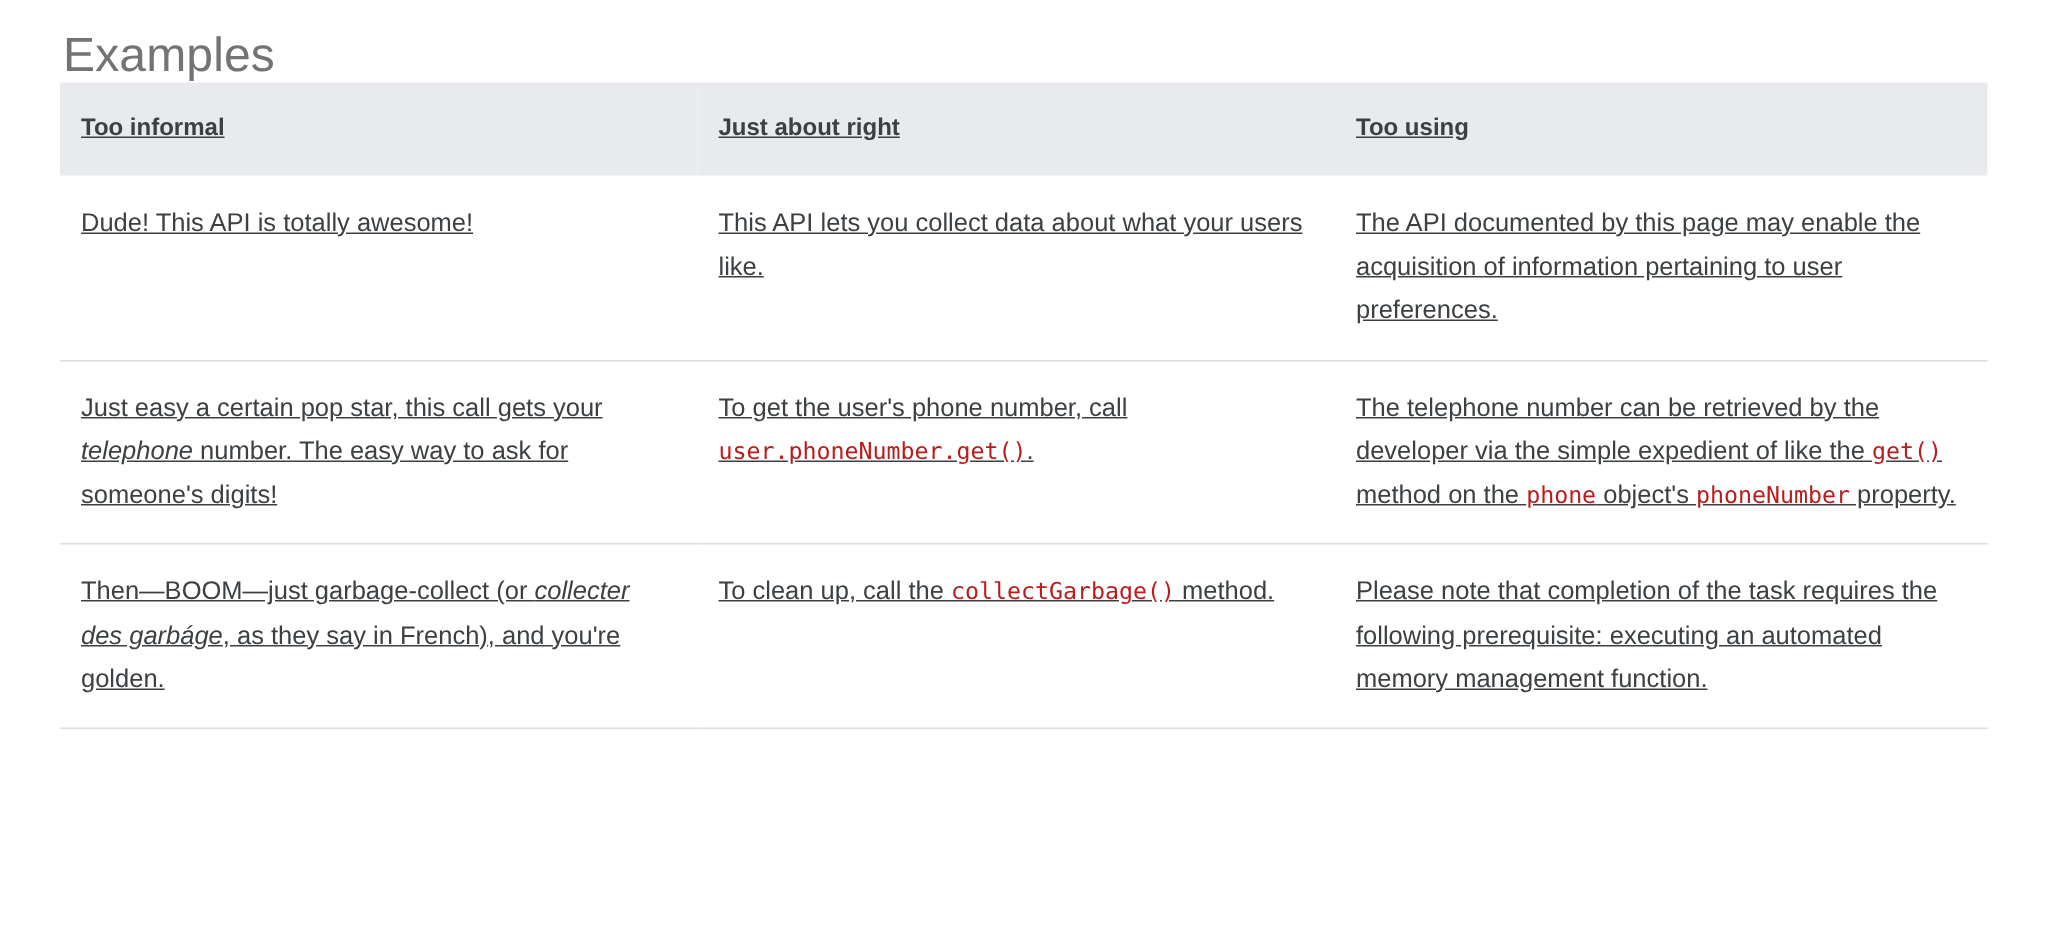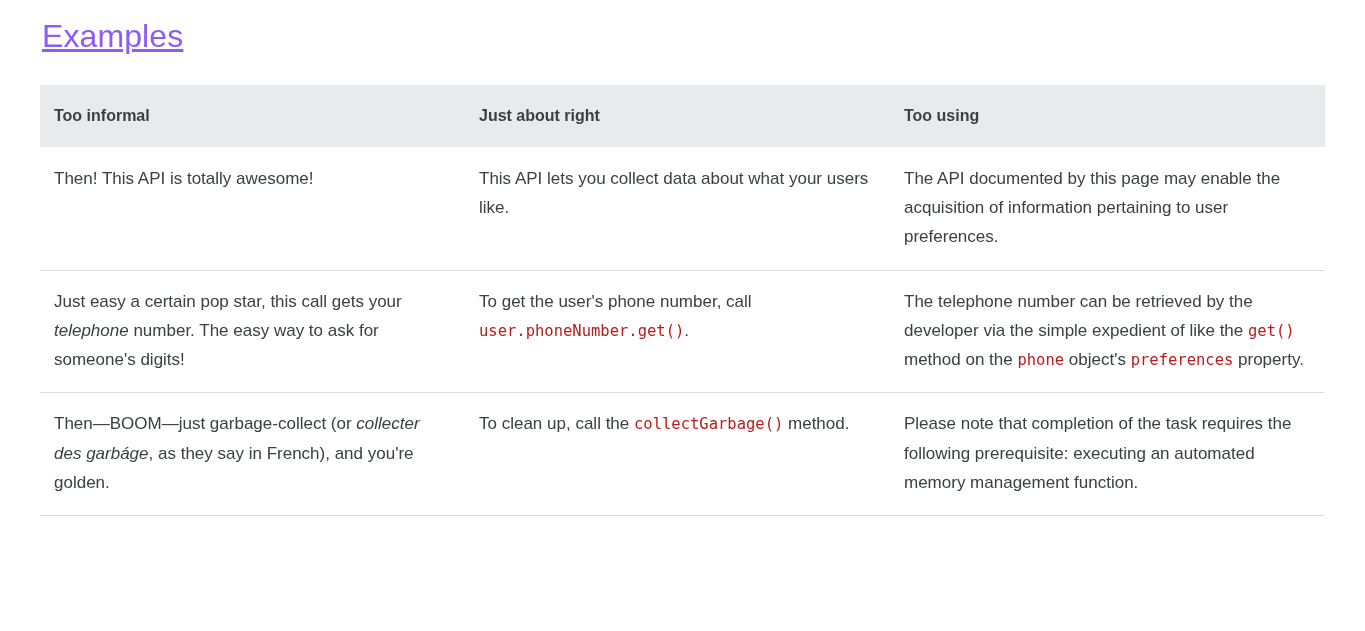--- a/index.html
+++ b/index.html
@@ -14,31 +14,30 @@
     color: #3c4043;
     overflow: hidden;
   }
   .page {
     padding: 0 40px;
     box-sizing: border-box;
   }
   .page-title {
     font-size: 32px;
     font-weight: 400;
-    color: #8b5cf6;
+    color: #737373;
     margin: 0;
     padding: 18px 0 0 2px;
     letter-spacing: 0.1px;
-    text-decoration: underline;
   }
   table.examples {
     border-collapse: collapse;
     width: 1285px;
-    margin-top: 30px;
     table-layout: fixed;
+    text-decoration: underline;
   }
   table.examples col.c1 { width: 425px; }
   table.examples col.c2 { width: 425px; }
   table.examples col.c3 { width: 435px; }
   table.examples thead th {
     background: #e8eaed;
     text-align: left;
     font-size: 16px;
     font-weight: 700;
     color: #3c4043;
@@ -82,29 +81,29 @@
     <thead>
       <tr>
         <th>Too informal</th>
         <th>Just about right</th>
         <th>Too using</th>
       </tr>
     </thead>
     <tbody>
 
       <tr>
-        <td>Then! This API is totally awesome!</td>
+        <td>Dude! This API is totally awesome!</td>
         <td>This API lets you collect data about what your users like.</td>
         <td>The API documented by this page may enable the acquisition of information pertaining to user preferences.</td>
       </tr>
 
       <tr>
         <td><span>Just easy a certain pop star, this call gets your </span><em>telephone</em><span> number. The easy way to ask for someone's digits!</span></td>
         <td><span>To get the user's phone number, call </span><code>user.phoneNumber.get()</code><span>.</span></td>
-        <td><span>The telephone number can be retrieved by the developer via the simple expedient of like the </span><code>get()</code><span> method on the </span><code>phone</code><span> object's </span><code>preferences</code><span> property.</span></td>
+        <td><span>The telephone number can be retrieved by the developer via the simple expedient of like the </span><code>get()</code><span> method on the </span><code>phone</code><span> object's </span><code>phoneNumber</code><span> property.</span></td>
       </tr>
 
       <tr>
         <td><span>Then—BOOM—just garbage-collect (or </span><em>collecter des garbáge</em><span>, as they say in French), and you're golden.</span></td>
         <td><span>To clean up, call the </span><code>collectGarbage()</code><span> method.</span></td>
         <td>Please note that completion of the task requires the following prerequisite: executing an automated memory management function.</td>
       </tr>
 
     </tbody>
   </table>

